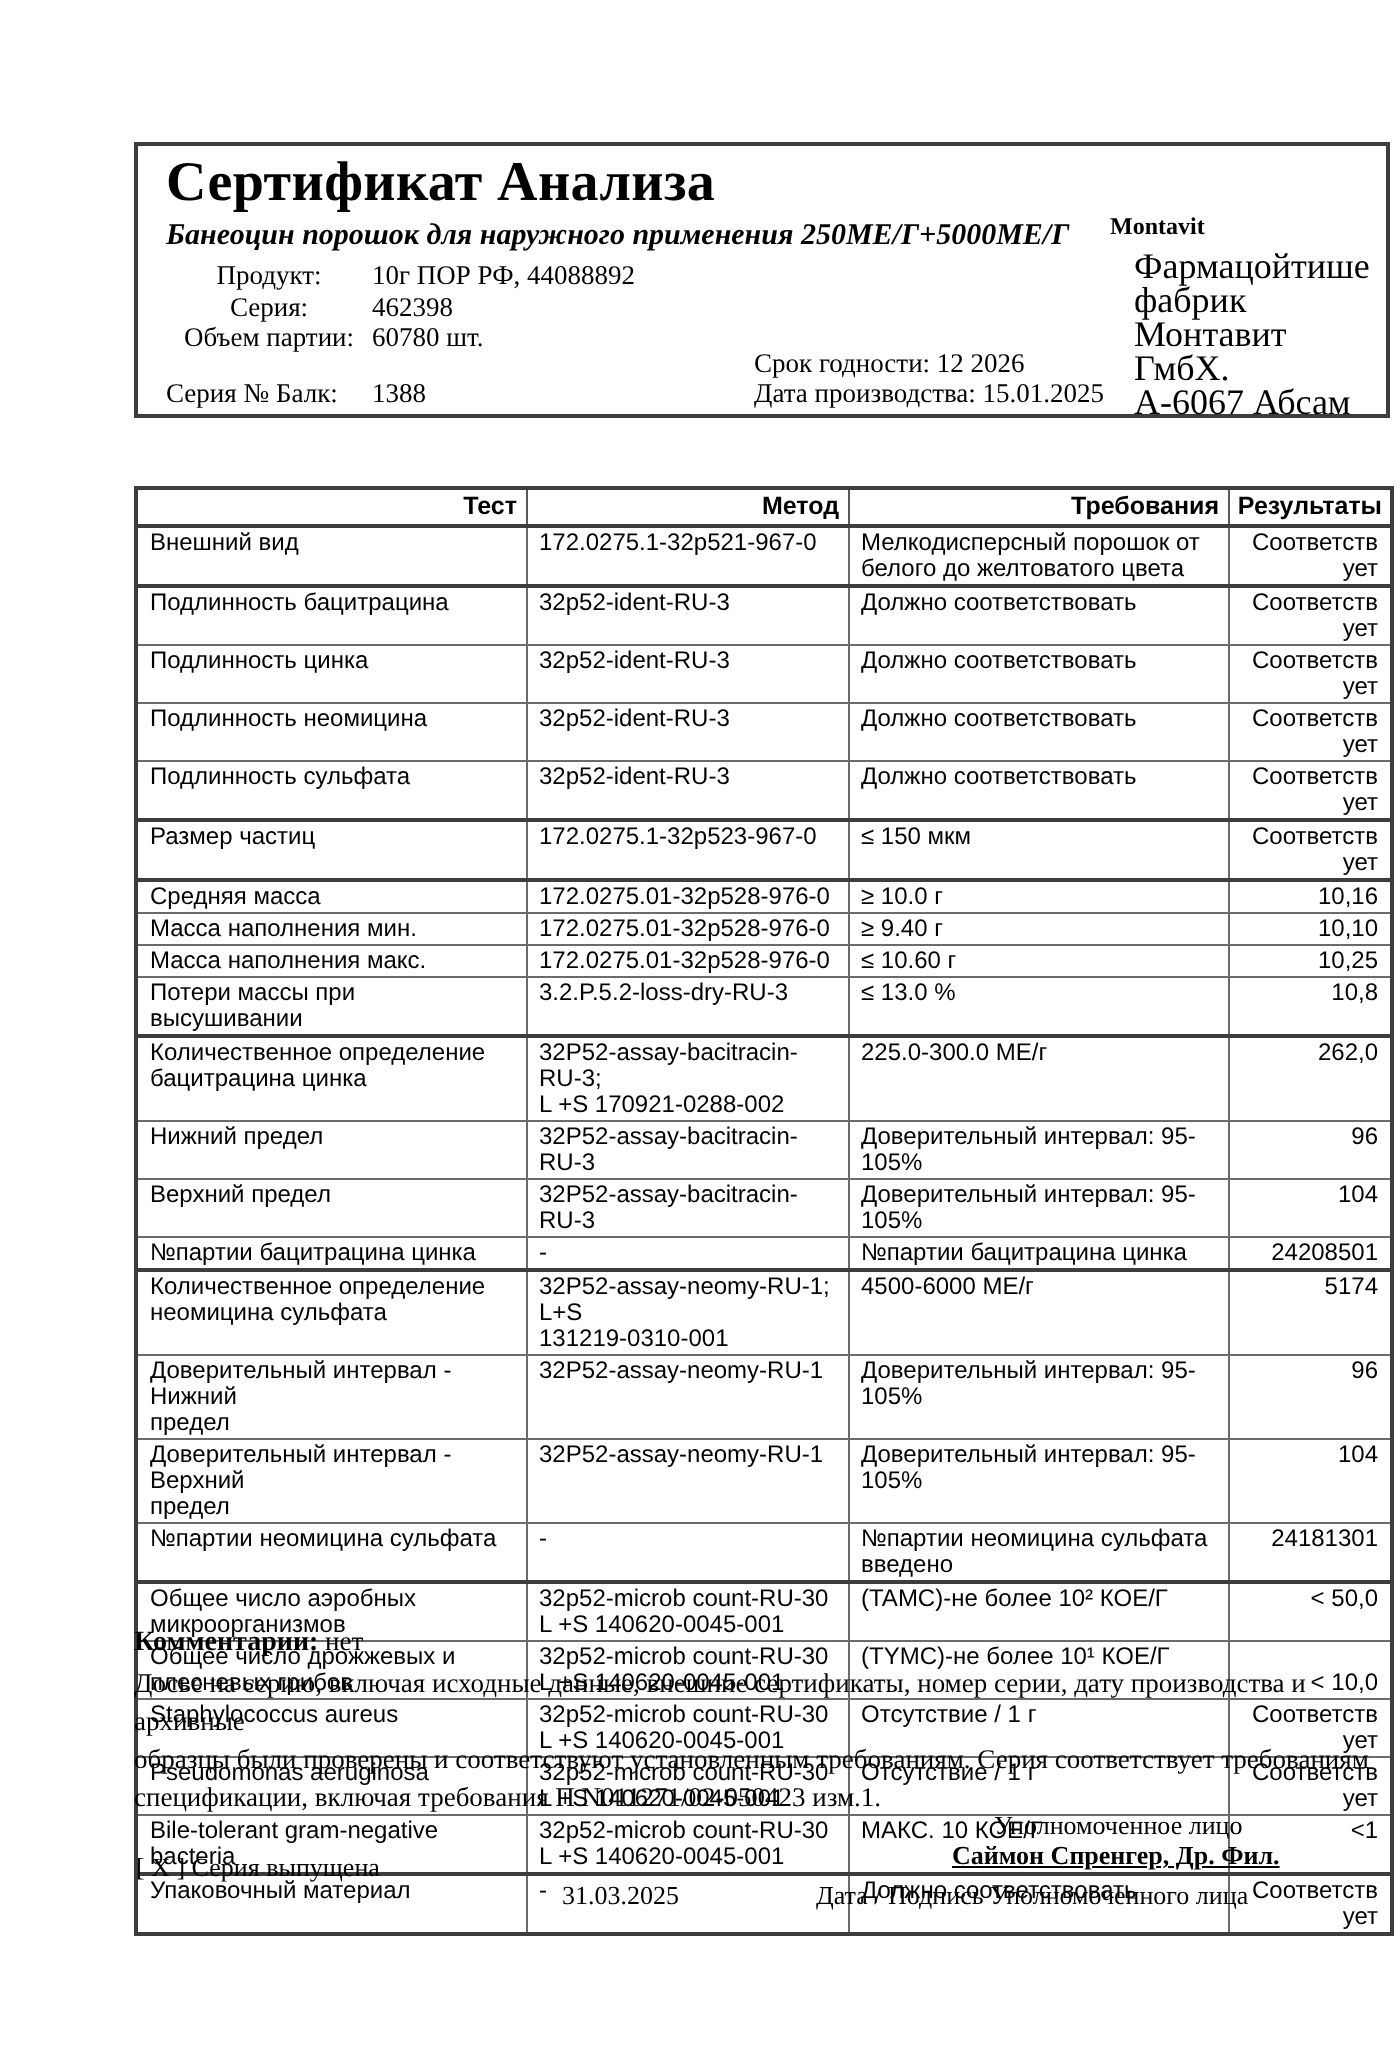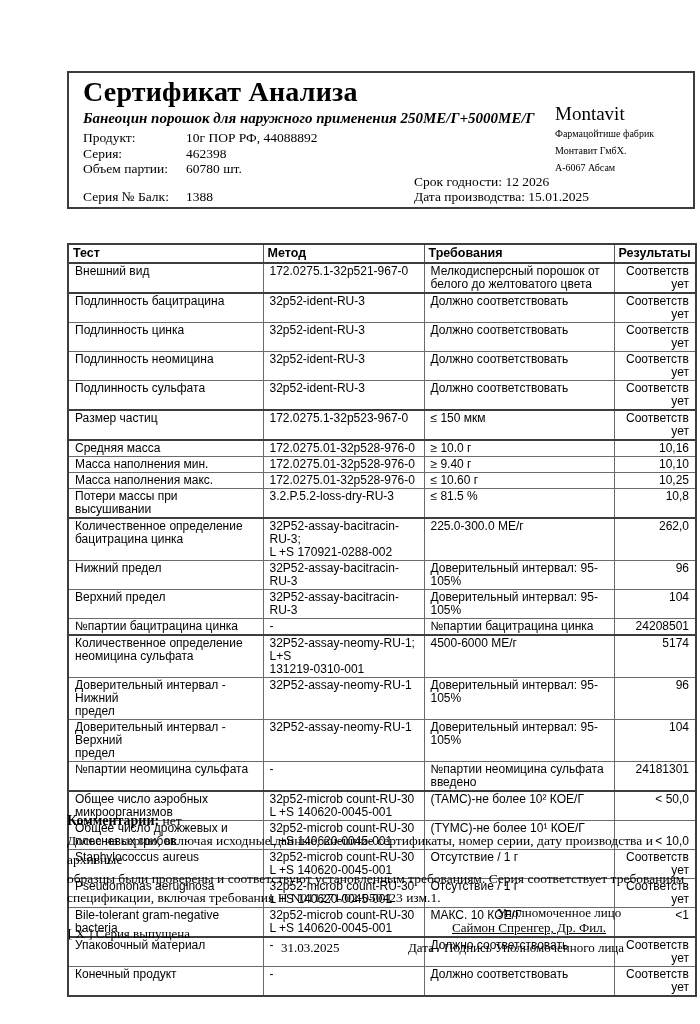--- a/index.html
+++ b/index.html
@@ -8,55 +8,55 @@
     font-family:"Liberation Serif", serif;color:#000000;overflow:hidden;
   }
   
   .header-box{
     position:absolute;left:67px;top:71px;width:628px;height:138px;
     border:2px solid #3d3d3d;box-sizing:border-box;
   }
   .doc-title{position:absolute;left:14px;top:3px;font-size:28px;font-weight:bold;letter-spacing:.2px;}
   .doc-subtitle{position:absolute;left:14px;top:37px;font-size:15px;font-weight:bold;font-style:italic;}
   .company{position:absolute;left:486px;top:32px;line-height:17px;}
-  .company-name{font-size:19px;font-weight:normal;margin-bottom:3px;}
-  .company-line{font-size:10px;}
+  .company-name{font-size:12px;font-weight:bold;margin-bottom:3px;}
+  .company-line{font-size:18px;margin-left:12px;}
   .product-fields{position:absolute;left:14px;top:57px;font-size:13.5px;line-height:15.5px;}
-  .pf-row{display:flex;}
+  .pf-row{display:flex;text-align:center;}
   .pf-label{width:103px;}
-  .dates{position:absolute;left:308px;top:101px;font-size:13.5px;line-height:15px;margin-left:37px;}
+  .dates{position:absolute;left:308px;top:101px;font-size:13.5px;line-height:15px;}
   .bulk-row{position:absolute;left:14px;top:116px;font-size:13.5px;display:flex;}
   .bulk-row .pf-label{width:103px;}
   
   table.results{
     position:absolute;left:67px;top:243px;width:628px;
     border-collapse:collapse;table-layout:fixed;
     font-family:"Liberation Sans", sans-serif;font-size:12px;line-height:13px;
     border:2px solid #3d3d3d;
   }
   table.results th{
     border:1px solid #5a5a5a;border-bottom:2px solid #3d3d3d;
-    font-size:12.5px;font-weight:bold;text-align:left;padding:2px 4px;
+    font-size:12.5px;font-weight:bold;text-align:right;padding:2px 4px;
   }
   table.results td{
     border:1px solid #6b6b6b;padding:1px 6px;vertical-align:top;
     white-space:pre-line;word-wrap:break-word;
   }
   table.results tr.group-end td{border-bottom:2px solid #3d3d3d;}
   table.results td.res{text-align:right;}
   table.results td.vbottom{vertical-align:bottom;padding-left:28px;}
   
   .comments{position:absolute;left:67px;top:811px;width:640px;font-size:13.5px;line-height:19px;}
   .comments .c-label{font-weight:bold;font-size:14px;}
   .comments .c-body{white-space:pre-line;margin-top:1px;}
   
   .footer span{position:absolute;font-size:13px;}
   .authorized-label{left:497px;top:905px;}
   .release-line{left:68px;top:926px;font-size:13.5px;}
-  .signature-name{left:452px;top:920px;font-size:15px;font-weight:normal;text-decoration:underline;}
+  .signature-name{left:476px;top:920px;font-size:15px;font-weight:bold;text-decoration:underline;}
   .release-date{left:281px;top:940px;}
   .signature-caption{left:408px;top:940px;text-align:right;}
 </style>
 </head>
 <body>
 
 <div class="page">
 
   <div class="header-box">
     <div class="doc-title">Сертификат Анализа</div>
@@ -162,21 +162,21 @@
         </tr>
         <tr>
           <td>Масса наполнения макс.</td>
           <td>172.0275.01-32p528-976-0</td>
           <td>≤ 10.60 г</td>
           <td class="res">10,25</td>
         </tr>
         <tr class="group-end">
           <td>Потери массы при высушивании</td>
           <td>3.2.P.5.2-loss-dry-RU-3</td>
-          <td>≤ 81.5 %</td>
+          <td>≤ 13.0 %</td>
           <td class="res">10,8</td>
         </tr>
         <tr>
           <td>Количественное определение
 бацитрацина цинка</td>
           <td>32P52-assay-bacitracin-RU-3;
 L +S 170921-0288-002</td>
           <td>225.0-300.0 МЕ/г</td>
           <td class="res">262,0</td>
         </tr>
@@ -263,26 +263,20 @@
         </tr>
         <tr class="group-end">
           <td>Bile-tolerant gram-negative bacteria</td>
           <td>32p52-microb count-RU-30
 L +S 140620-0045-001</td>
           <td>МАКС. 10 КОЕ/Г</td>
           <td class="res">&lt;1</td>
         </tr>
         <tr>
           <td>Упаковочный материал</td>
-          <td>-</td>
-          <td>Должно соответствовать</td>
-          <td class="res">Соответствует</td>
-        </tr>
-        <tr>
-          <td>Конечный продукт</td>
           <td>-</td>
           <td>Должно соответствовать</td>
           <td class="res">Соответствует</td>
         </tr>
       </tbody>
   </table>
 
   <div class="comments">
     <div>
       <span class="c-label">Комментарии:</span>

